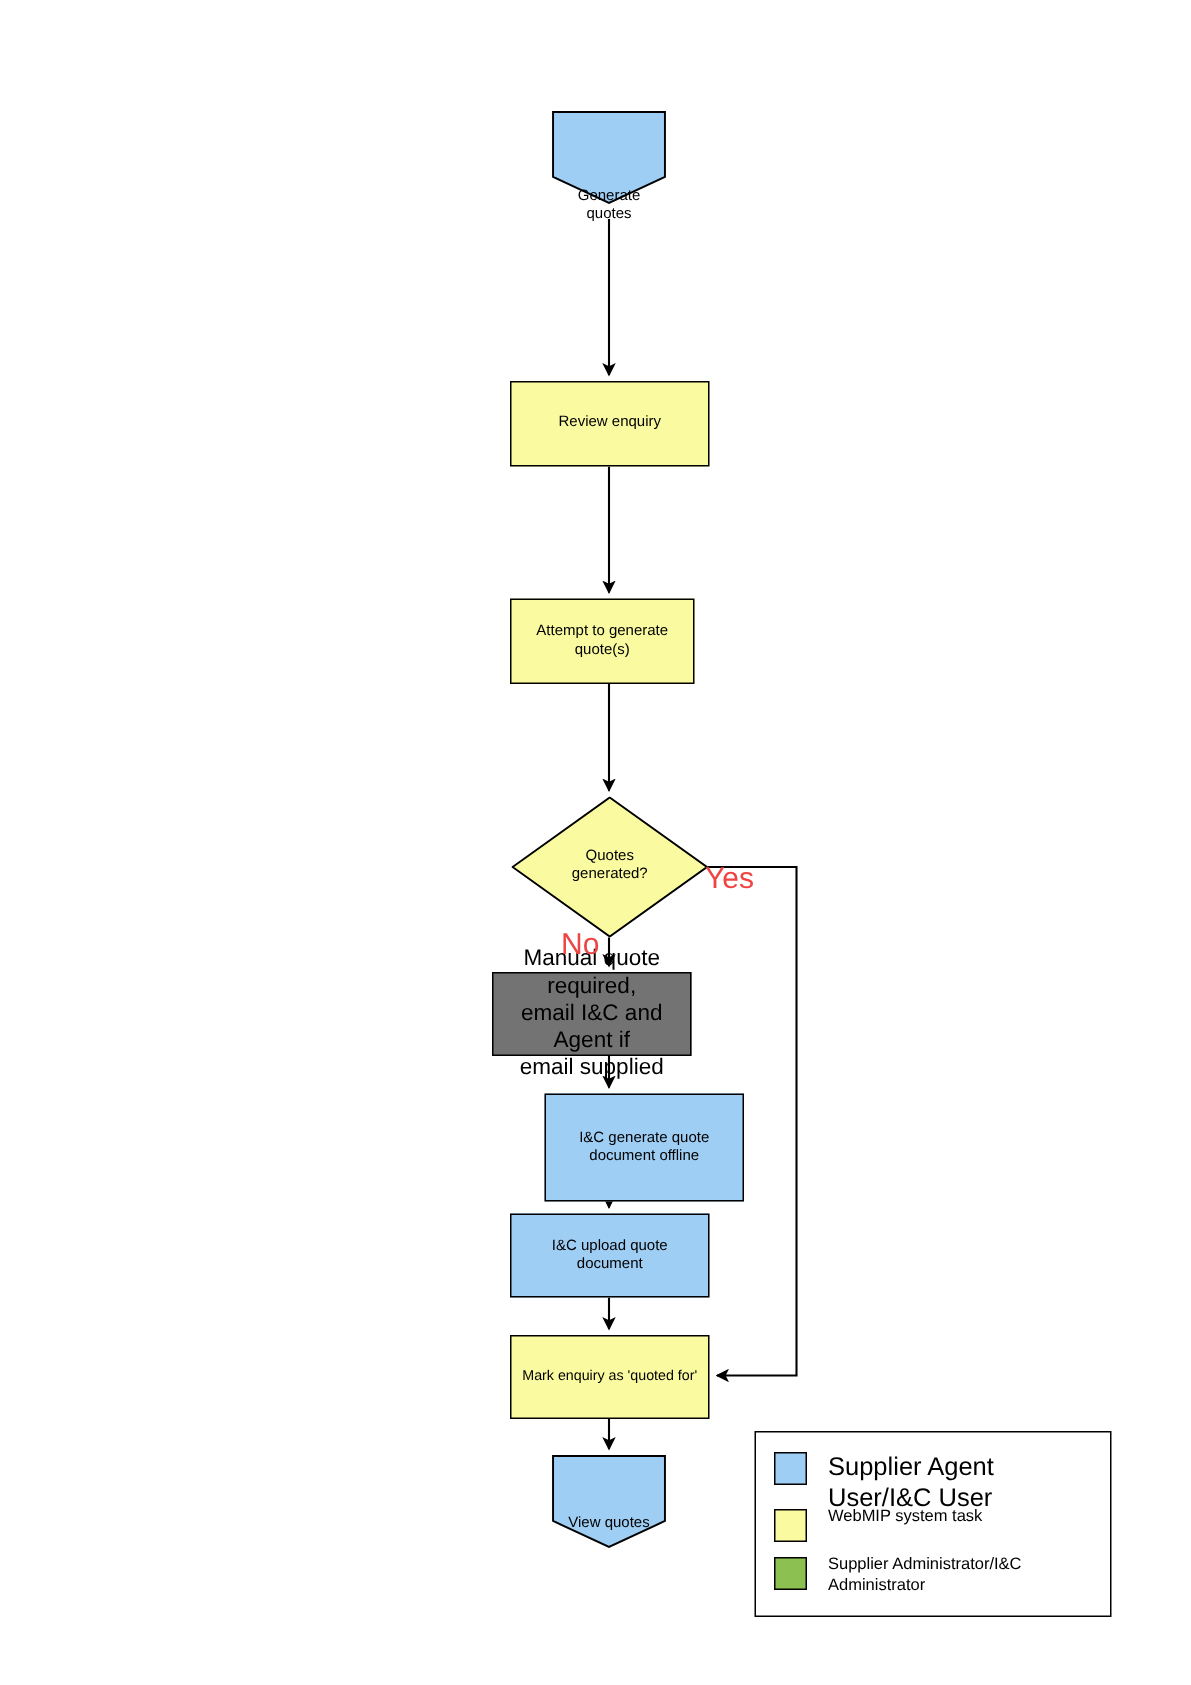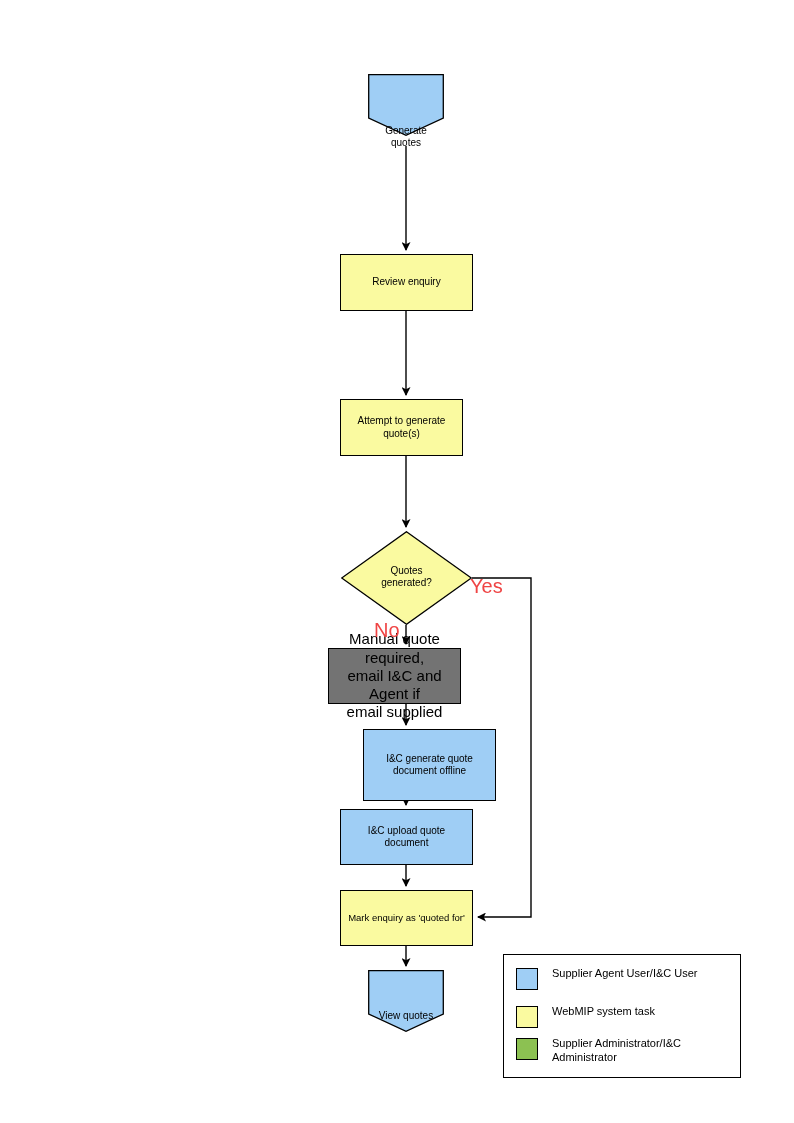--- a/index.html
+++ b/index.html
@@ -198,21 +198,21 @@
   </div>
 
   <div class="edge-label" style="left:470px; top:576px; font-size:20px;">Yes</div>
 
   <div class="edge-label" style="left:374px; top:620px; font-size:20px;">No</div>
 
   <div class="legend" style="left:503px; top:954px; width:238px; height:124px;">
 
     <div class="legend-row" style="left:12px; top:13px; width:214px;">
       <span class="legend-swatch" style="background:#9FCEF5;"></span>
-      <span class="legend-text" style="font-size:11px;">Supplier Agent User/I&amp;C User</span>
+      <span class="legend-text" style="font-size:17px;">Supplier Agent User/I&amp;C User</span>
     </div>
 
     <div class="legend-row" style="left:12px; top:51px; width:214px;">
       <span class="legend-swatch" style="background:#FAFAA0;"></span>
       <span class="legend-text" style="font-size:11px;">WebMIP system task</span>
     </div>
 
     <div class="legend-row" style="left:12px; top:83px; width:214px;">
       <span class="legend-swatch" style="background:#8CC152;"></span>
       <span class="legend-text" style="font-size:11px;">Supplier Administrator/I&amp;C

